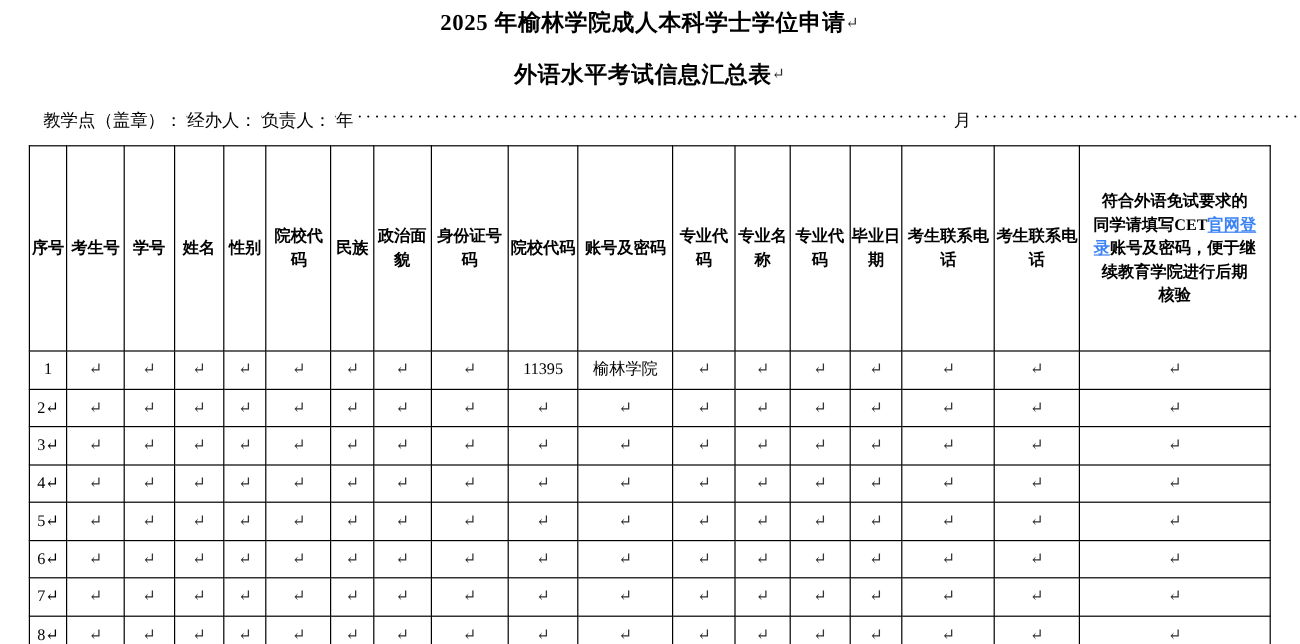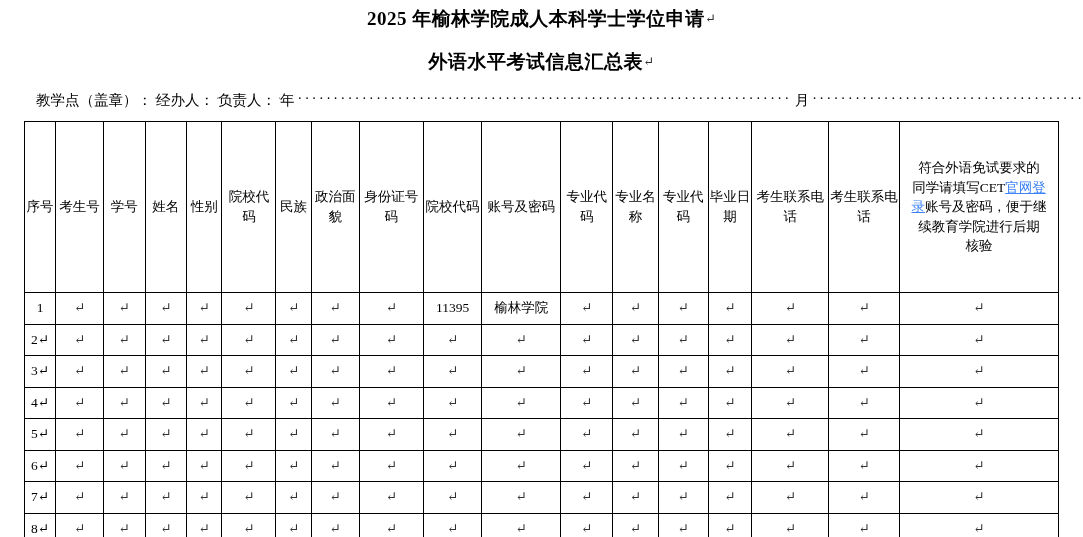--- a/index.html
+++ b/index.html
@@ -67,21 +67,21 @@
     table-layout: fixed;
   }
   table.grid th, table.grid td {
     border: 1px solid #000000;
     text-align: center;
     vertical-align: middle;
     font-size: 13.5px;
     padding: 0;
   }
   table.grid th {
-    font-weight: normal;
+    font-weight: bold;
     height: 166px;
     line-height: 1.45;
     padding: 2px 1px;
   }
   table.grid td {
     height: 30.5px;
     line-height: 1.2;
   }
   .hdr-note {
     font-size: 13px;

